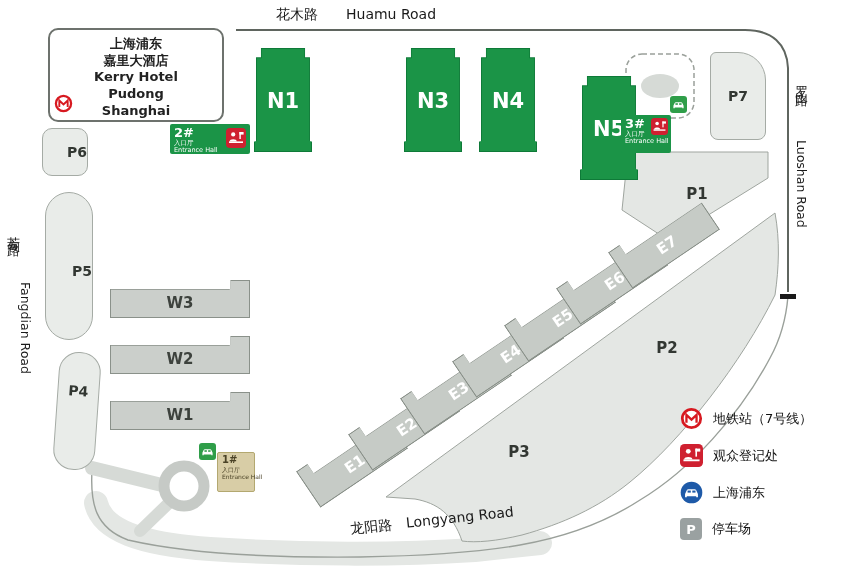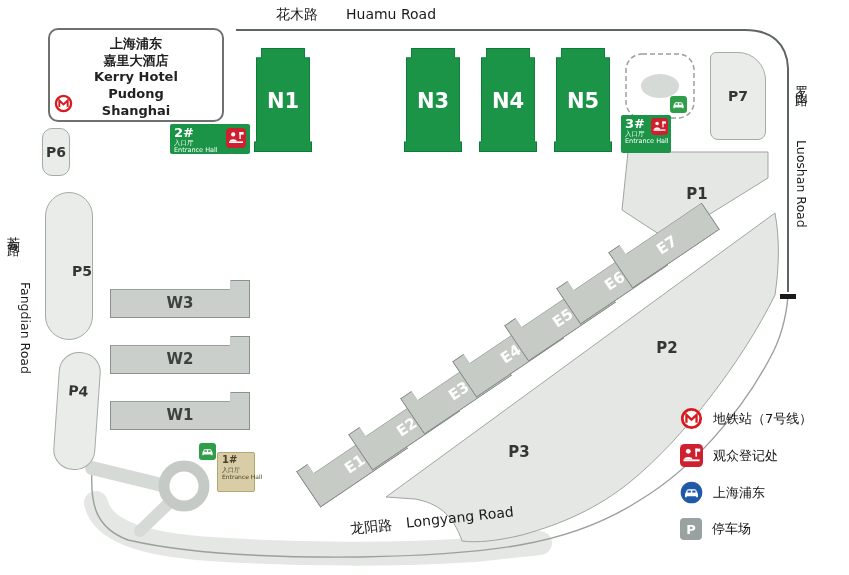--- a/index.html
+++ b/index.html
@@ -131,21 +131,21 @@
   <div class="abs hall-n clip-n" style="left:404px;">
     <div class="inner clip-n">
       <span class="lbl">N3</span>
       </div>
     </div>
   <div class="abs hall-n clip-n" style="left:479px;">
     <div class="inner clip-n">
       <span class="lbl">N4</span>
       </div>
     </div>
-  <div class="abs hall-n clip-n" style="left:554px;">
+  <div class="abs hall-n clip-n" style="left:580px;margin-top:28px;">
     <div class="inner clip-n">
       <span class="lbl">N5</span>
       </div>
     </div>
 
   <div class="abs hall-w clip-w" style="top:280px;">
     <div class="inner clip-w">
       <span class="lbl">W3</span>
       </div>
     </div>
@@ -189,21 +189,21 @@
     <div class="inner clip-e">
       <span class="lbl">E6</span>
       </div>
     </div>
   <div class="abs hall-e clip-e" style="left:611px; top:219px;">
     <div class="inner clip-e">
       <span class="lbl">E7</span>
       </div>
     </div>
 
-  <div class="abs parea" style="left:42px; top:128px; width:28px; height:48px; border-radius:10px; display:flex; align-items:center; justify-content:center;">
+  <div class="abs parea" style="left:42px; top:128px; width:46px; height:48px; border-radius:10px; display:flex; align-items:center; justify-content:flex-end;">
     <span class="plabel">P6</span>
   </div>
   <div class="abs parea" style="left:45px; top:192px; width:48px; height:148px; border-radius:24px; text-align:center;">
     <span class="plabel" style="position:absolute; left:0; right:0; top:70px;text-align:right;">P5</span>
   </div>
   <div class="abs parea" style="left:56px; top:352px; width:42px; height:118px; border-radius:20px; transform:rotate(4deg); text-align:center;">
     <span class="plabel" style="position:absolute; left:0; right:0; top:30px;">P4</span>
   </div>
   <div class="abs parea" style="left:710px; top:52px; width:56px; height:88px; border-radius:6px 28px 8px 8px; display:flex; align-items:center; justify-content:center;">
     <span class="plabel">P7</span>

